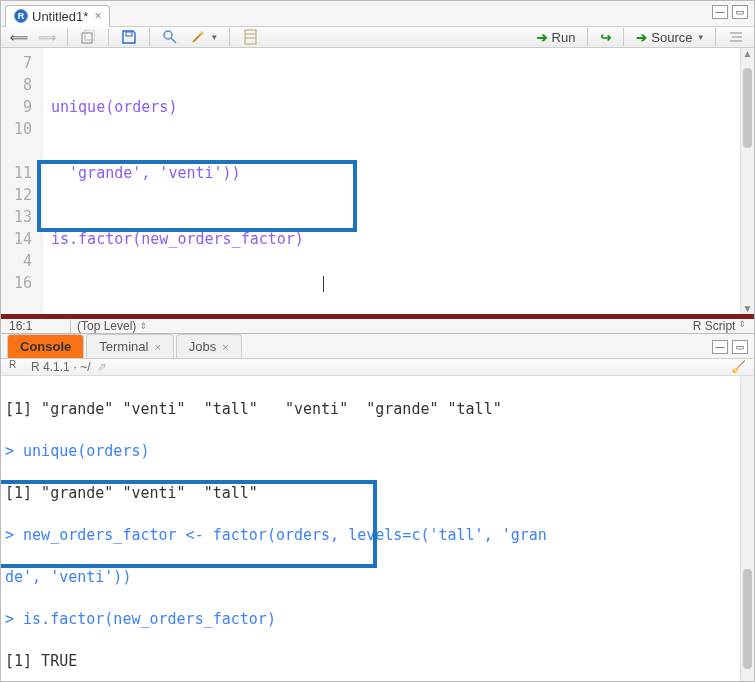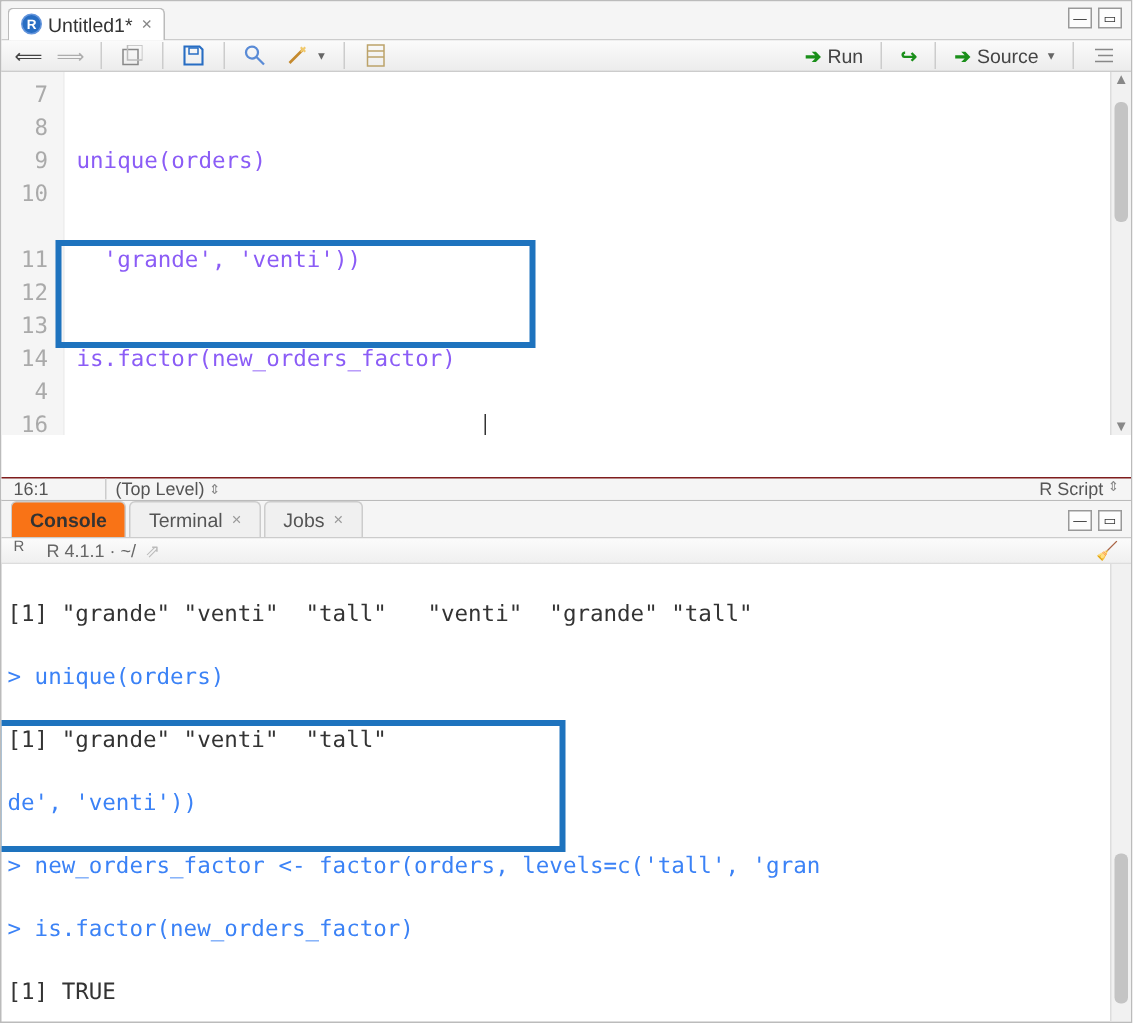--- a/index.html
+++ b/index.html
@@ -28,21 +28,21 @@
   
   .editor { flex: 0 0 auto; display: flex; flex-direction: column; background: #fff; height: 285px; position: relative; }
   .editor-body { flex: 1 1 auto; display: flex; overflow: hidden; position: relative; }
   .gutter { background: #f5f5f5; color: #aaa; font-family: "Lucida Console","Consolas",monospace; font-size: 15px; text-align: right; padding: 4px 10px 0 0; width: 42px; border-right: 1px solid #eee; line-height: 22px; }
   .code { flex: 1 1 auto; font-family: "Lucida Console","Consolas",monospace; font-size: 15px; color: #8b5cf6; padding: 4px 6px 0 8px; line-height: 22px; white-space: pre-wrap; position: relative; }
   .text-cursor { position: absolute; width: 1px; height: 16px; background: #333; }
   .hl-box { position: absolute; border: 4px solid #1e73be; pointer-events: none; }
   .scroll-v { position: absolute; right: 0; top: 0; bottom: 0; width: 14px; background: #f1f1f1; border-left: 1px solid #ddd; }
   .scroll-v .thumb { position: absolute; left: 2px; right: 2px; top: 20px; height: 80px; background: #c4c4c4; border-radius: 4px; }
   .scroll-v .arr { position: absolute; left: 0; right: 0; text-align: center; font-size: 10px; color: #888; }
-  .editor-status { height: 22px; background: #f5f5f5; border-top: 1px solid #7f1d1d; display: flex; align-items: center; font-size: 12px; color: #555; padding: 0 8px; margin-top: 28px; }
+  .editor-status { height: 22px; background: #f5f5f5; border-top: 5px solid #7f1d1d; display: flex; align-items: center; font-size: 12px; color: #555; padding: 0 8px; }
   .editor-status .pos { width: 55px; }
   .editor-status .scope { display: flex; align-items: center; gap: 3px; }
   .editor-status .rs { margin-left: auto; display: flex; align-items: flex-start; gap: 3px; }
   .es-sep { width: 1px; height: 14px; background: #ccc; margin: 0 6px; }
 
   
   .consolewrap { flex: 1 1 auto; display: flex; flex-direction: column; border-top: 1px solid #bbb; min-height: 0; }
   .con-tabs { display: flex; align-items: flex-end; height: 28px; background: #f5f5f5; border-bottom: 1px solid #ccc; padding-left: 6px; position: relative; }
   .con-tab { height: 24px; padding: 0 12px; border: 1px solid #ccc; border-bottom: none; border-radius: 4px 4px 0 0; background: #f0f0f0; display: flex; align-items: center; gap: 6px; margin-right: 2px; font-size: 13px; color: #555; }
   .con-tab.active { background: #f97316; font-weight: bold; color: #333; }
@@ -226,22 +226,22 @@
     <div class="con-header">
       <span class="r-badge" style="width:16px;height:16px;border-radius:8px;font-size:10px;">R</span>
       <span>R 4.1.1 · ~/</span>
       <span style="color:#bbb">⇗</span>
       <span class="broom">🧹</span>
     </div>
     <div class="con-body">
 <span class="out" style="display: block;">[1] "grande" "venti"  "tall"   "venti"  "grande" "tall"  </span>
 <span class="inp" style="display: block;">&gt; unique(orders)</span>
 <span class="out" style="display: block;">[1] "grande" "venti"  "tall"  </span>
+<span class="inp" style="display: block;">&gt; new_orders_factor &lt;- factor(orders, levels=c('tall', 'gran</span>
 <span class="inp" style="display: block;">de', 'venti'))</span>
-<span class="inp" style="display: block;">&gt; new_orders_factor &lt;- factor(orders, levels=c('tall', 'gran</span>
 <span class="inp" style="display: block;">&gt; is.factor(new_orders_factor)</span>
 <span class="out" style="display: block;">[1] TRUE</span>
 
 
 
       
       <div class="hl-box" style="left:-4px; top:104px; width:380px; height:88px;"></div>
       <div class="con-scroll-v">
         <div class="thumb"></div>
       </div>

